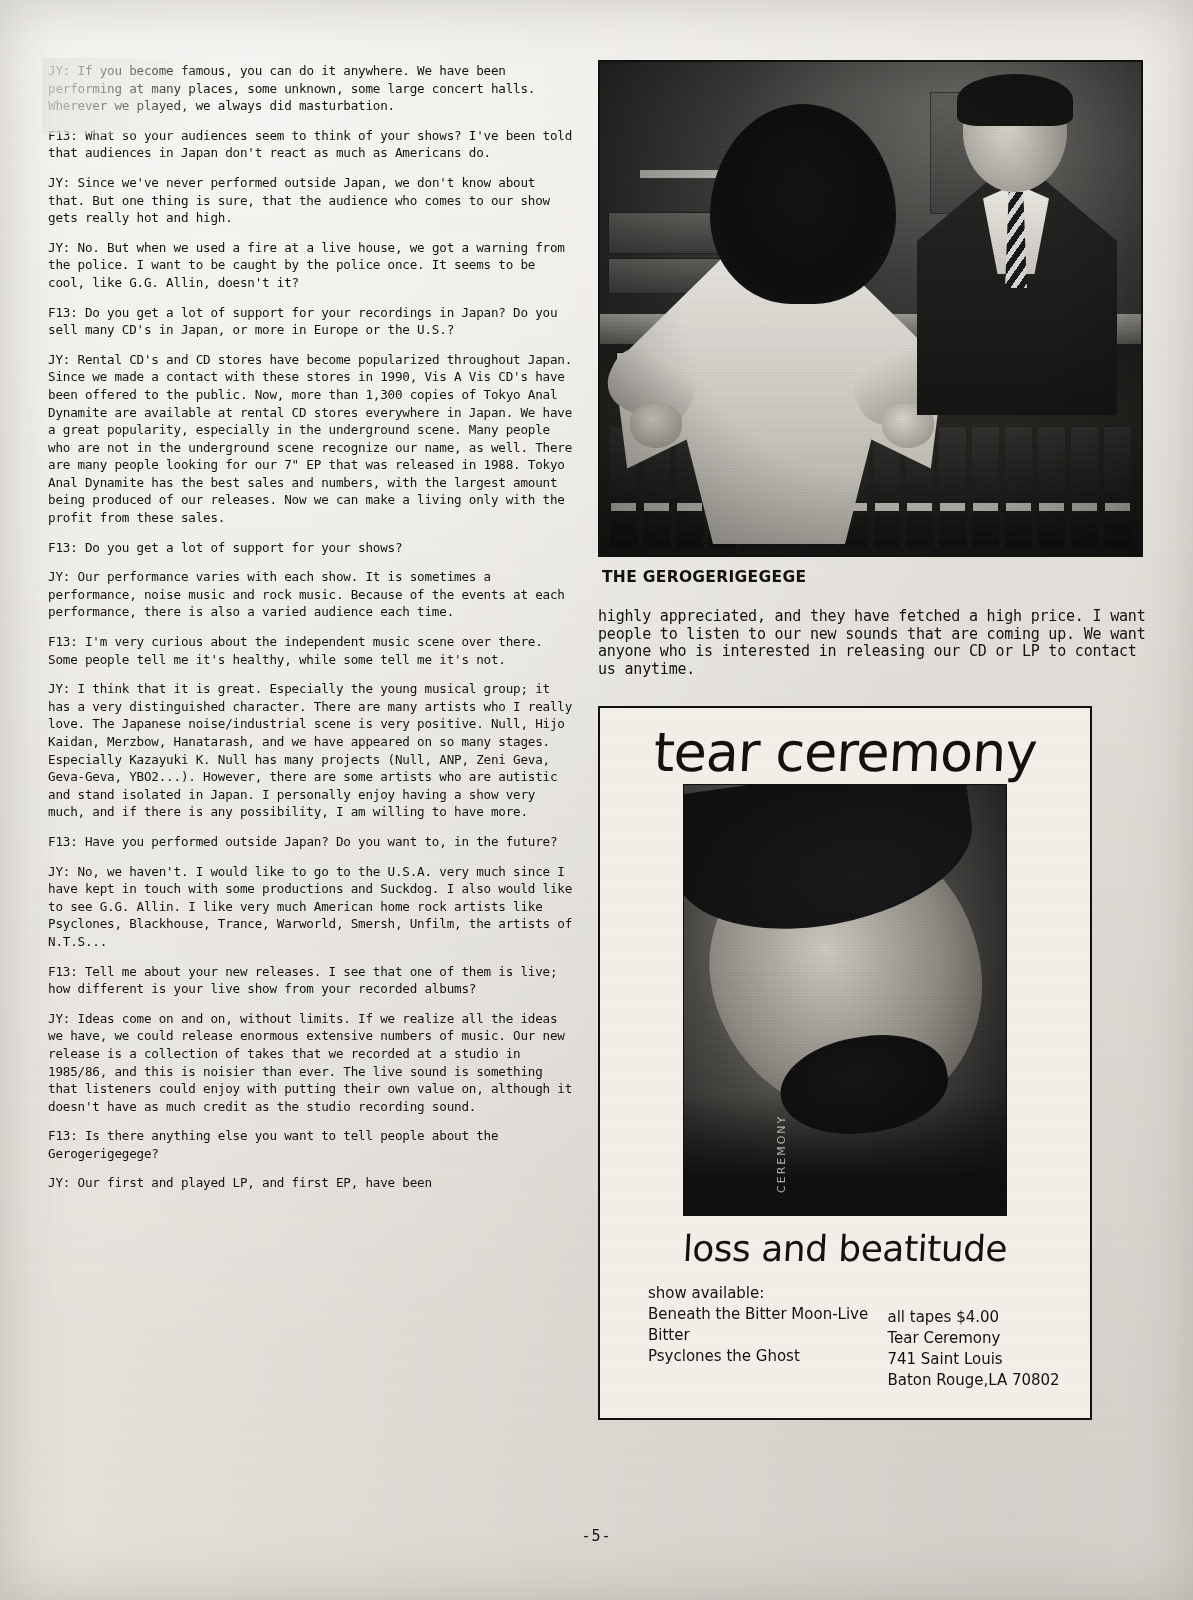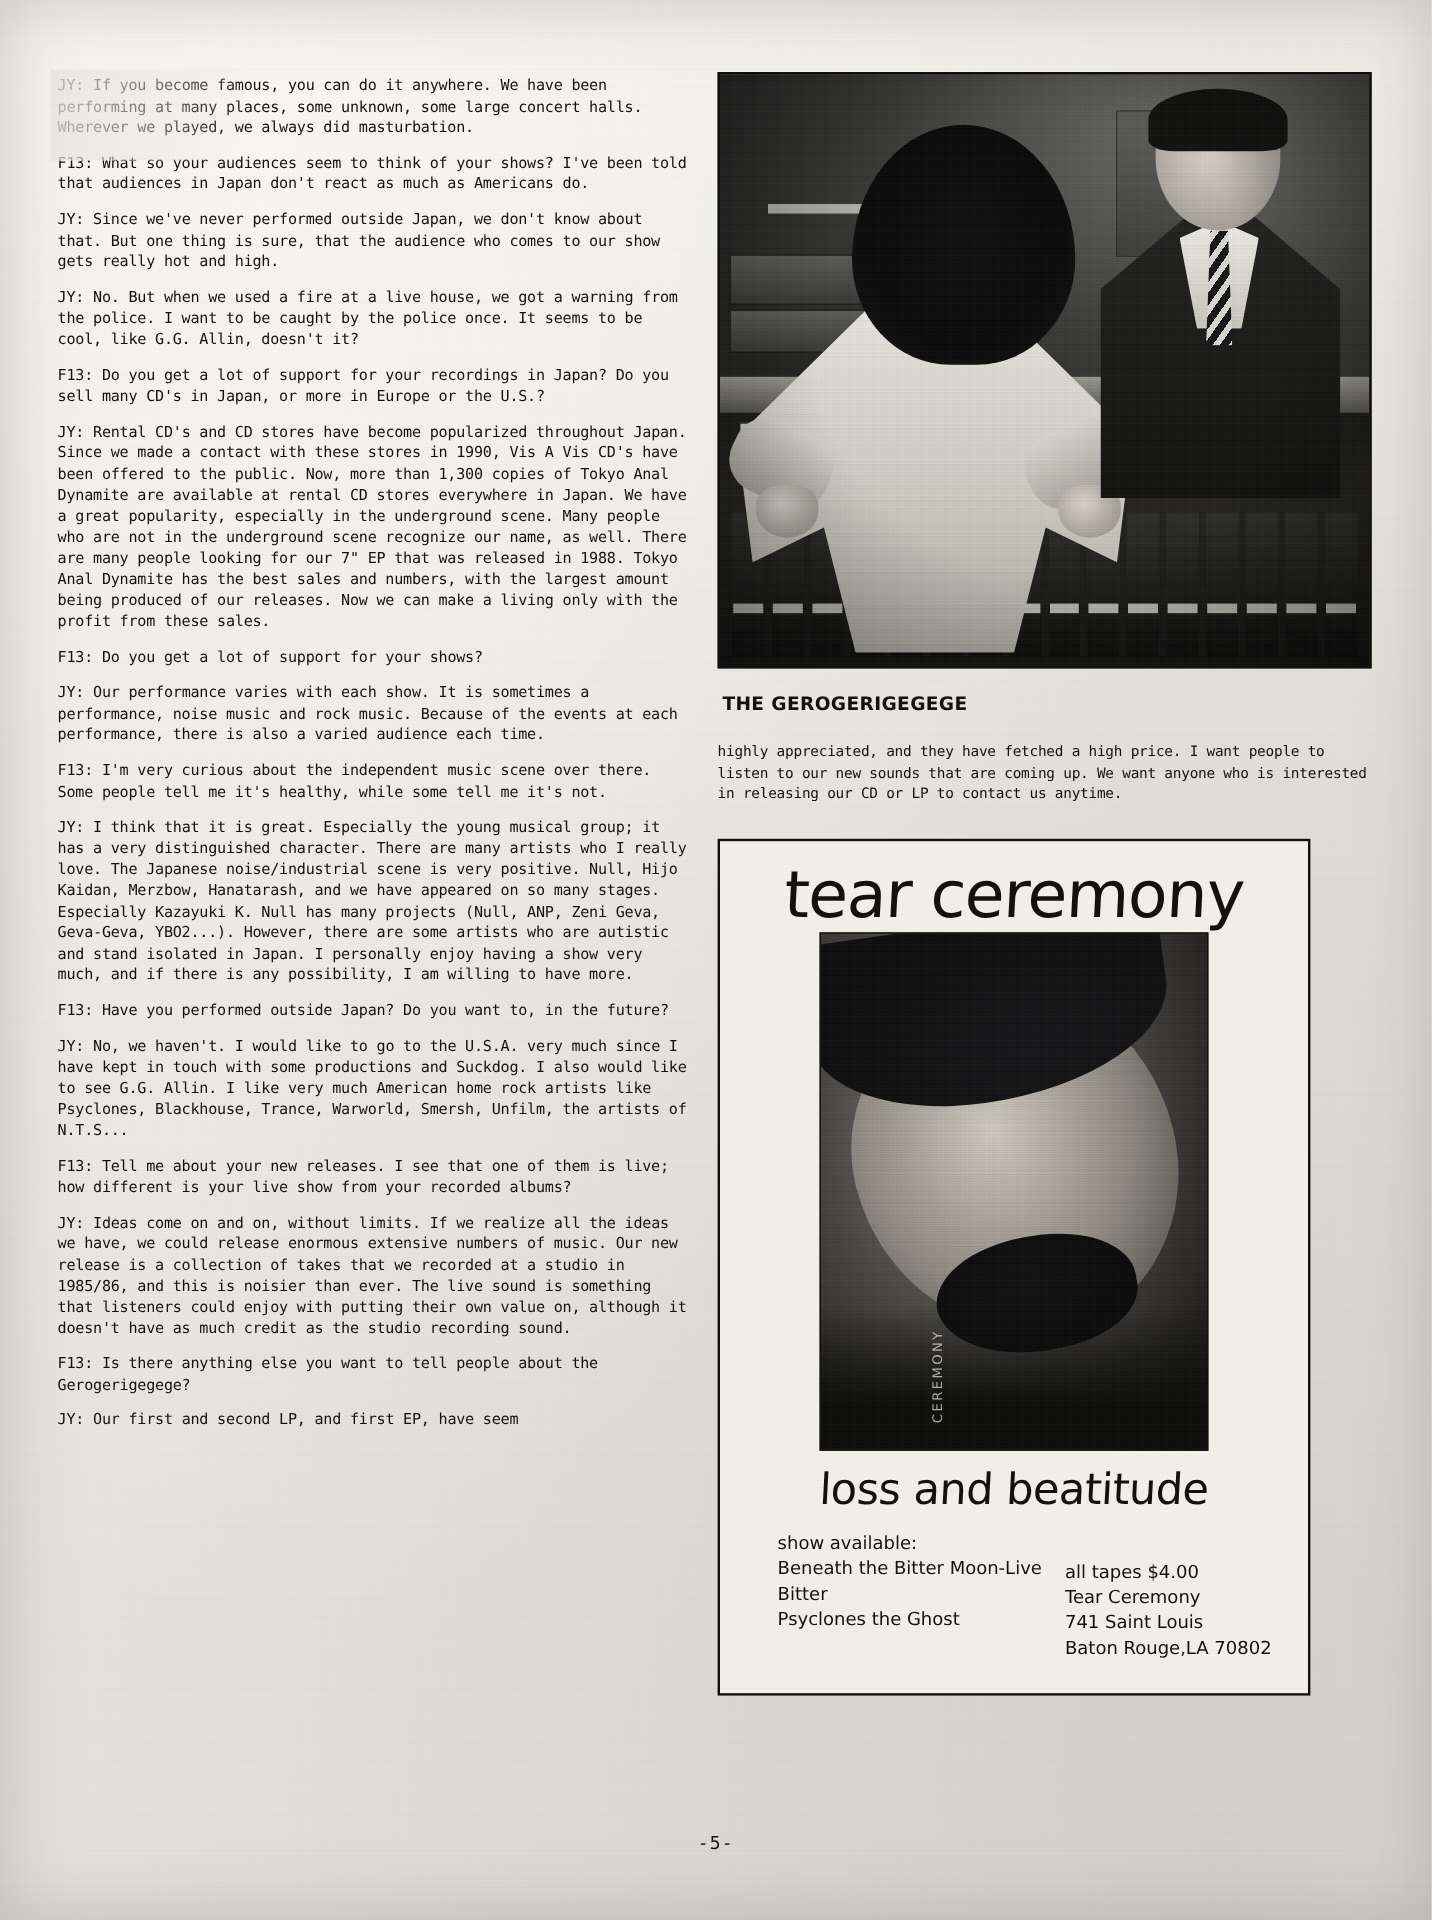--- a/index.html
+++ b/index.html
@@ -185,25 +185,25 @@
     position:absolute; inset:0; opacity:.35;
     background-image:
       repeating-linear-gradient(0deg, rgba(255,255,255,0.05) 0 1px, rgba(0,0,0,0.06) 1px 2px),
       repeating-linear-gradient(90deg, rgba(255,255,255,0.04) 0 1px, rgba(0,0,0,0.05) 1px 2px);
   }
   .photo-caption {
     font-family: "DejaVu Sans", sans-serif;
     font-weight: bold;
     font-size: 15.5px;
     letter-spacing: 0.3px;
-    margin: 21px 0 0 4px;
+    margin: 11px 0 0 4px;
   }
 
   .right-para {
-    font-size: 12px;
+    font-size: 15px;
     line-height: 17.6px;
     letter-spacing: -0.2px;
     margin: 22px 0 0 0;
   }
   .right-para.second { margin-top: 24px; }
 
   
   .ad {
     position: relative;
     margin-top: 28px;
@@ -333,21 +333,21 @@
   <p class="body"><span class="spk">F13:</span><span> Have you performed outside Japan?  Do you want to, in the future?</span></p>
 
   <p class="body"><span class="spk">JY:</span><span> No, we haven't.  I would like to go to the U.S.A. very much since I have kept in touch with some productions and Suckdog.  I also would like to see G.G. Allin.  I like very much American home rock artists like Psyclones, Blackhouse, Trance, Warworld, Smersh, Unfilm, the artists of N.T.S...</span></p>
 
   <p class="body"><span class="spk">F13:</span><span> Tell me about your new releases.  I see that one of them is live; how different is your live show from your recorded albums?</span></p>
 
   <p class="body"><span class="spk">JY:</span><span> Ideas come on and on, without limits.  If we realize all the ideas we have, we could release enormous extensive numbers of music.  Our new release is a collection of takes that we recorded at a studio in 1985/86, and this is noisier than ever.  The live sound is something that listeners could enjoy with putting their own value on, although it doesn't have as much credit as the studio recording sound.</span></p>
 
   <p class="body"><span class="spk">F13:</span><span> Is there anything else you want to tell people about the Gerogerigegege?</span></p>
 
-  <p class="body"><span class="spk">JY:</span><span> Our first and second LP, and first EP, have seem</span></p>
+  <p class="body"><span class="spk">JY:</span><span> Our first and played LP, and first EP, have been</span></p>
 </div>
 
 <div class="col-right">
 
   <div class="photo-frame">
     <div class="photo-inner">
       <div class="ph-bgtop"></div>
 
       <div class="ph-panel" style="left:8px; top:150px; width:200px; height:40px;"></div>
       <div class="ph-panel" style="left:8px; top:196px; width:200px; height:34px;"></div>

